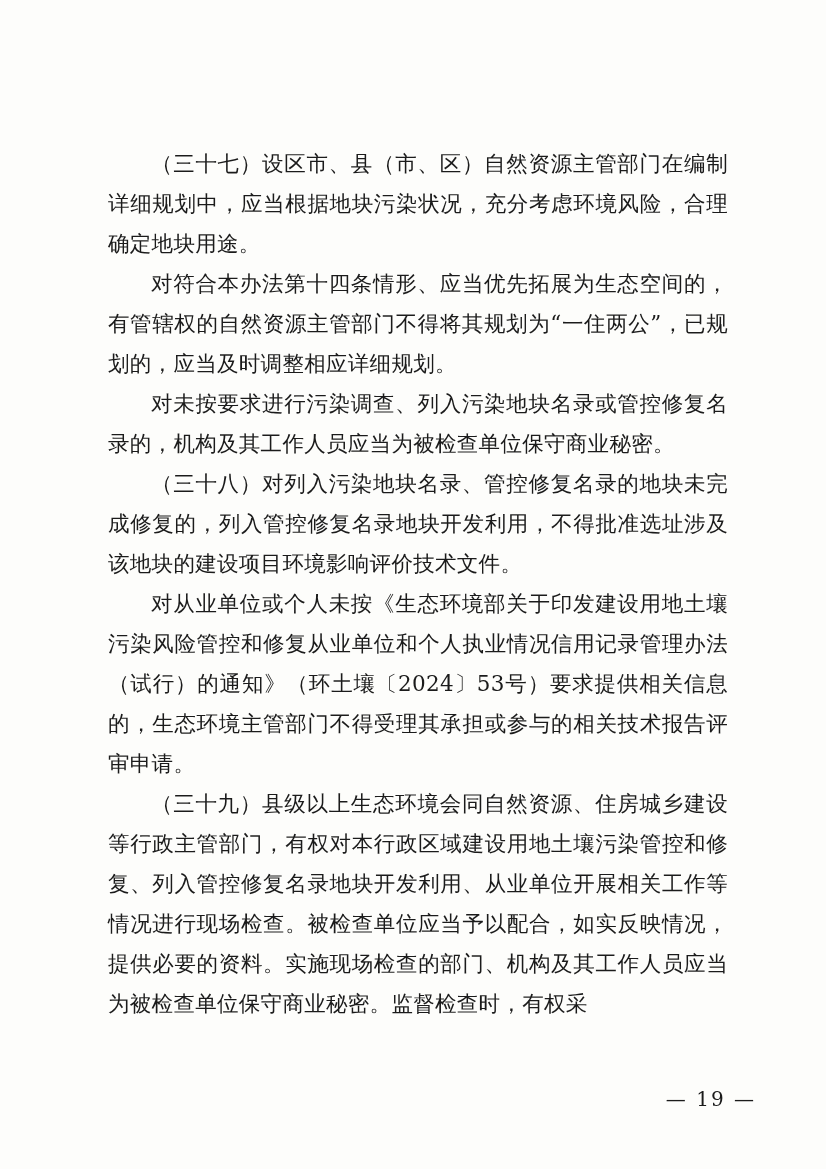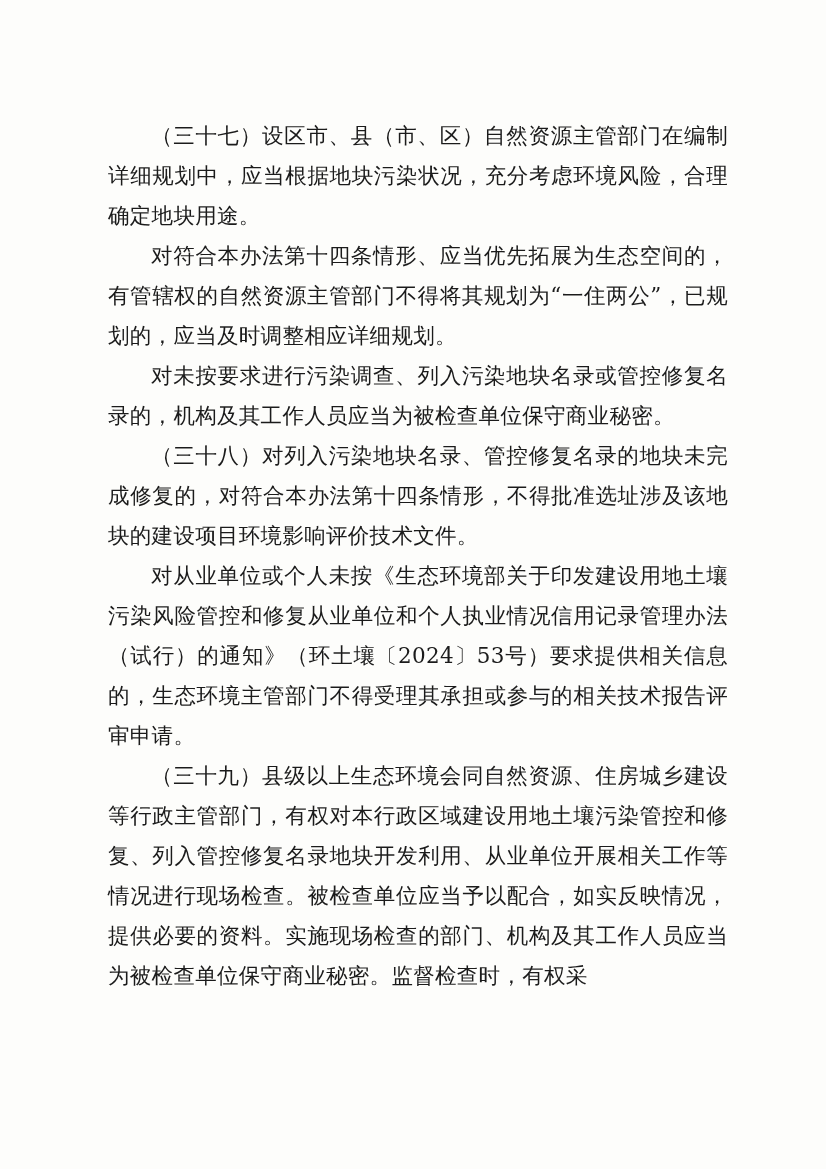--- a/index.html
+++ b/index.html
@@ -15,21 +15,21 @@
     position: relative;
     width: 826px;
     height: 1169px;
     background: #fdfdfb;
     box-sizing: border-box;
     overflow: hidden;
   }
   .page-inner {
     position: absolute;
     left: 108px;
-    top: 116px;
+    top: 144px;
     width: 620px;
   }
   .para {
     font-family: "DejaVu Serif", "Liberation Serif", serif;
     font-size: 21.5px;
     line-height: 40px;
     color: #1b1b1b;
     text-align: justify;
     text-justify: inter-ideograph;
     text-indent: 2em;
@@ -50,17 +50,18 @@
   }
 </style>
 </head>
 <body>
 
 <div class="page">
   <div class="page-inner">
     <p class="para">（三十七）设区市、县（市、区）自然资源主管部门在编制详细规划中，应当根据地块污染状况，充分考虑环境风险，合理确定地块用途。</p>
     <p class="para">对符合本办法第十四条情形、应当优先拓展为生态空间的，有管辖权的自然资源主管部门不得将其规划为“一住两公”，已规划的，应当及时调整相应详细规划。</p>
     <p class="para">对未按要求进行污染调查、列入污染地块名录或管控修复名录的，机构及其工作人员应当为被检查单位保守商业秘密。</p>
-    <p class="para">（三十八）对列入污染地块名录、管控修复名录的地块未完成修复的，对符合本办法第十四条情形，不得批准选址涉及该地块的建设项目环境影响评价技术文件。</p>
+    <p class="para">（三十八）对列入污染地块名录、管控修复名录的地块未完成修复的，列入管控修复名录地块开发利用，不得批准选址涉及该地块的建设项目环境影响评价技术文件。</p>
     <p class="para">对从业单位或个人未按《生态环境部关于印发建设用地土壤污染风险管控和修复从业单位和个人执业情况信用记录管理办法（试行）的通知》（环土壤〔2024〕53号）要求提供相关信息的，生态环境主管部门不得受理其承担或参与的相关技术报告评审申请。</p>
     <p class="para">（三十九）县级以上生态环境会同自然资源、住房城乡建设等行政主管部门，有权对本行政区域建设用地土壤污染管控和修复、列入管控修复名录地块开发利用、从业单位开展相关工作等情况进行现场检查。被检查单位应当予以配合，如实反映情况，提供必要的资料。实施现场检查的部门、机构及其工作人员应当为被检查单位保守商业秘密。监督检查时，有权采</p>
   </div>
+  <div class="page-number">— 19 —</div>
 </div>
 
 </body></html>

